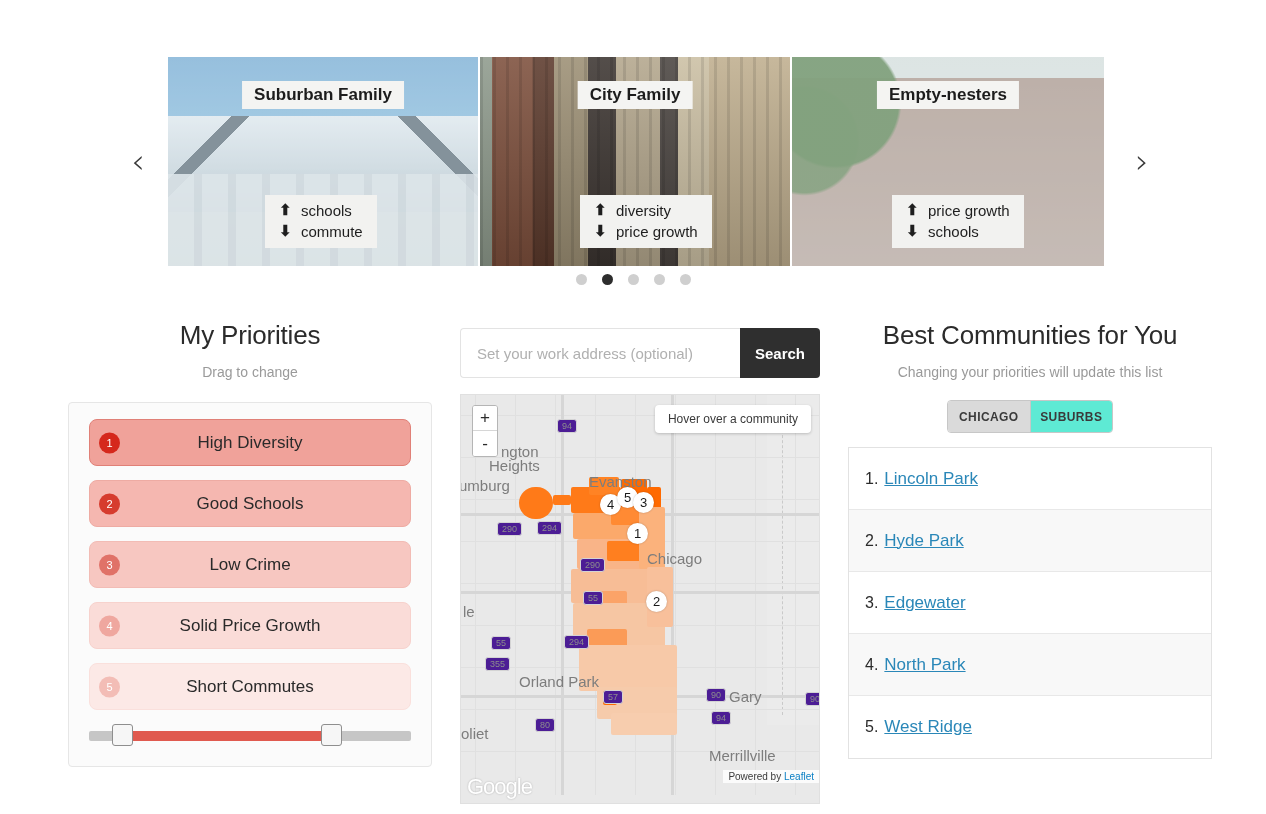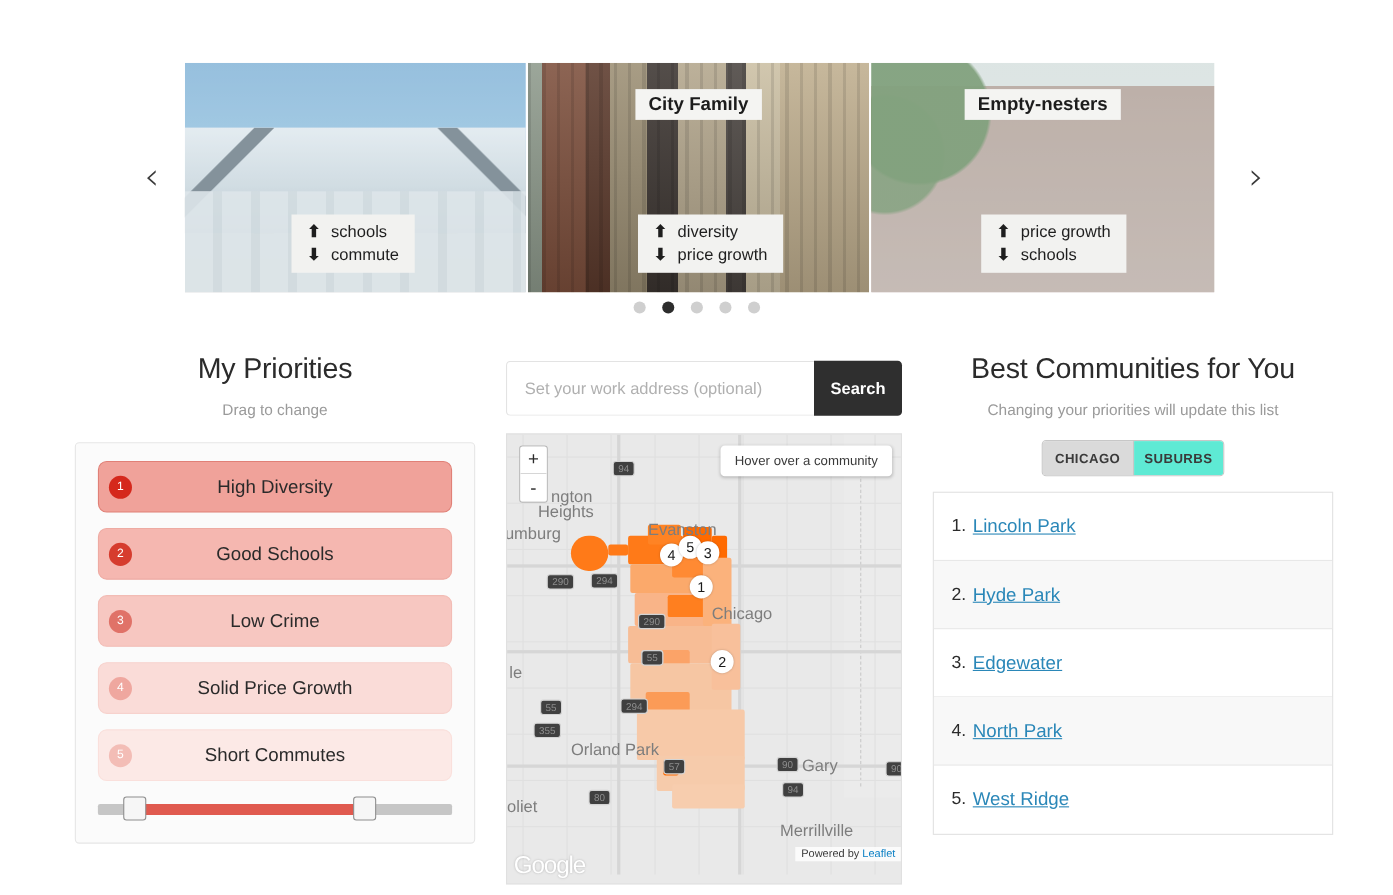--- a/index.html
+++ b/index.html
@@ -210,21 +210,21 @@
     position: absolute; right: 36px; top: 20px; width: 1px; height: 300px;
     border-right: 1px dashed #c9c9c9;
   }
   .region { position: absolute; background: #f8a; }
   .maplabel {
     position: absolute; color: #8a8a8a; font-size: 12px; white-space: nowrap;
     font-family: "Liberation Sans", sans-serif;
   }
   .maplabel.big { font-size: 15px; color: #7d7d7d; }
   .shield {
-    position: absolute; background: #404040; color: #8d8d8d; font-size: 9px;
+    position: absolute; background: #4c1d95; color: #8d8d8d; font-size: 9px;
     border-radius: 3px; padding: 1px 4px; border: 1px solid #d4d4d4;
   }
   .marker {
     position: absolute; width: 21px; height: 21px; border-radius: 50%;
     background: #fff; color: #1a1a1a; font-size: 13px; font-weight: 400;
     display: flex; align-items: center; justify-content: center; cursor: pointer;
     box-shadow: 0 0 2px rgba(0,0,0,.25);
   }
   .zoomctl {
     position: absolute; left: 11px; top: 10px; width: 26px;
@@ -293,20 +293,21 @@
 
   <div class="car-arrow prev">‹</div>
   <div class="car-arrow next">›</div>
 
   <div class="carousel">
     <div class="cards">
 
       <div class="card">
         <div class="photo photo-suburb"></div>
         <div class="photo-veil"></div>
+        <div class="card-title">Suburban Family</div>
         <div class="card-prefs pos-1">
           <div class="pref-row">
             <span class="arrow">⬆</span>
             <span class="lbl">schools</span>
           </div>
           <div class="pref-row">
             <span class="arrow">⬇</span>
             <span class="lbl">commute</span>
           </div>
         </div>

